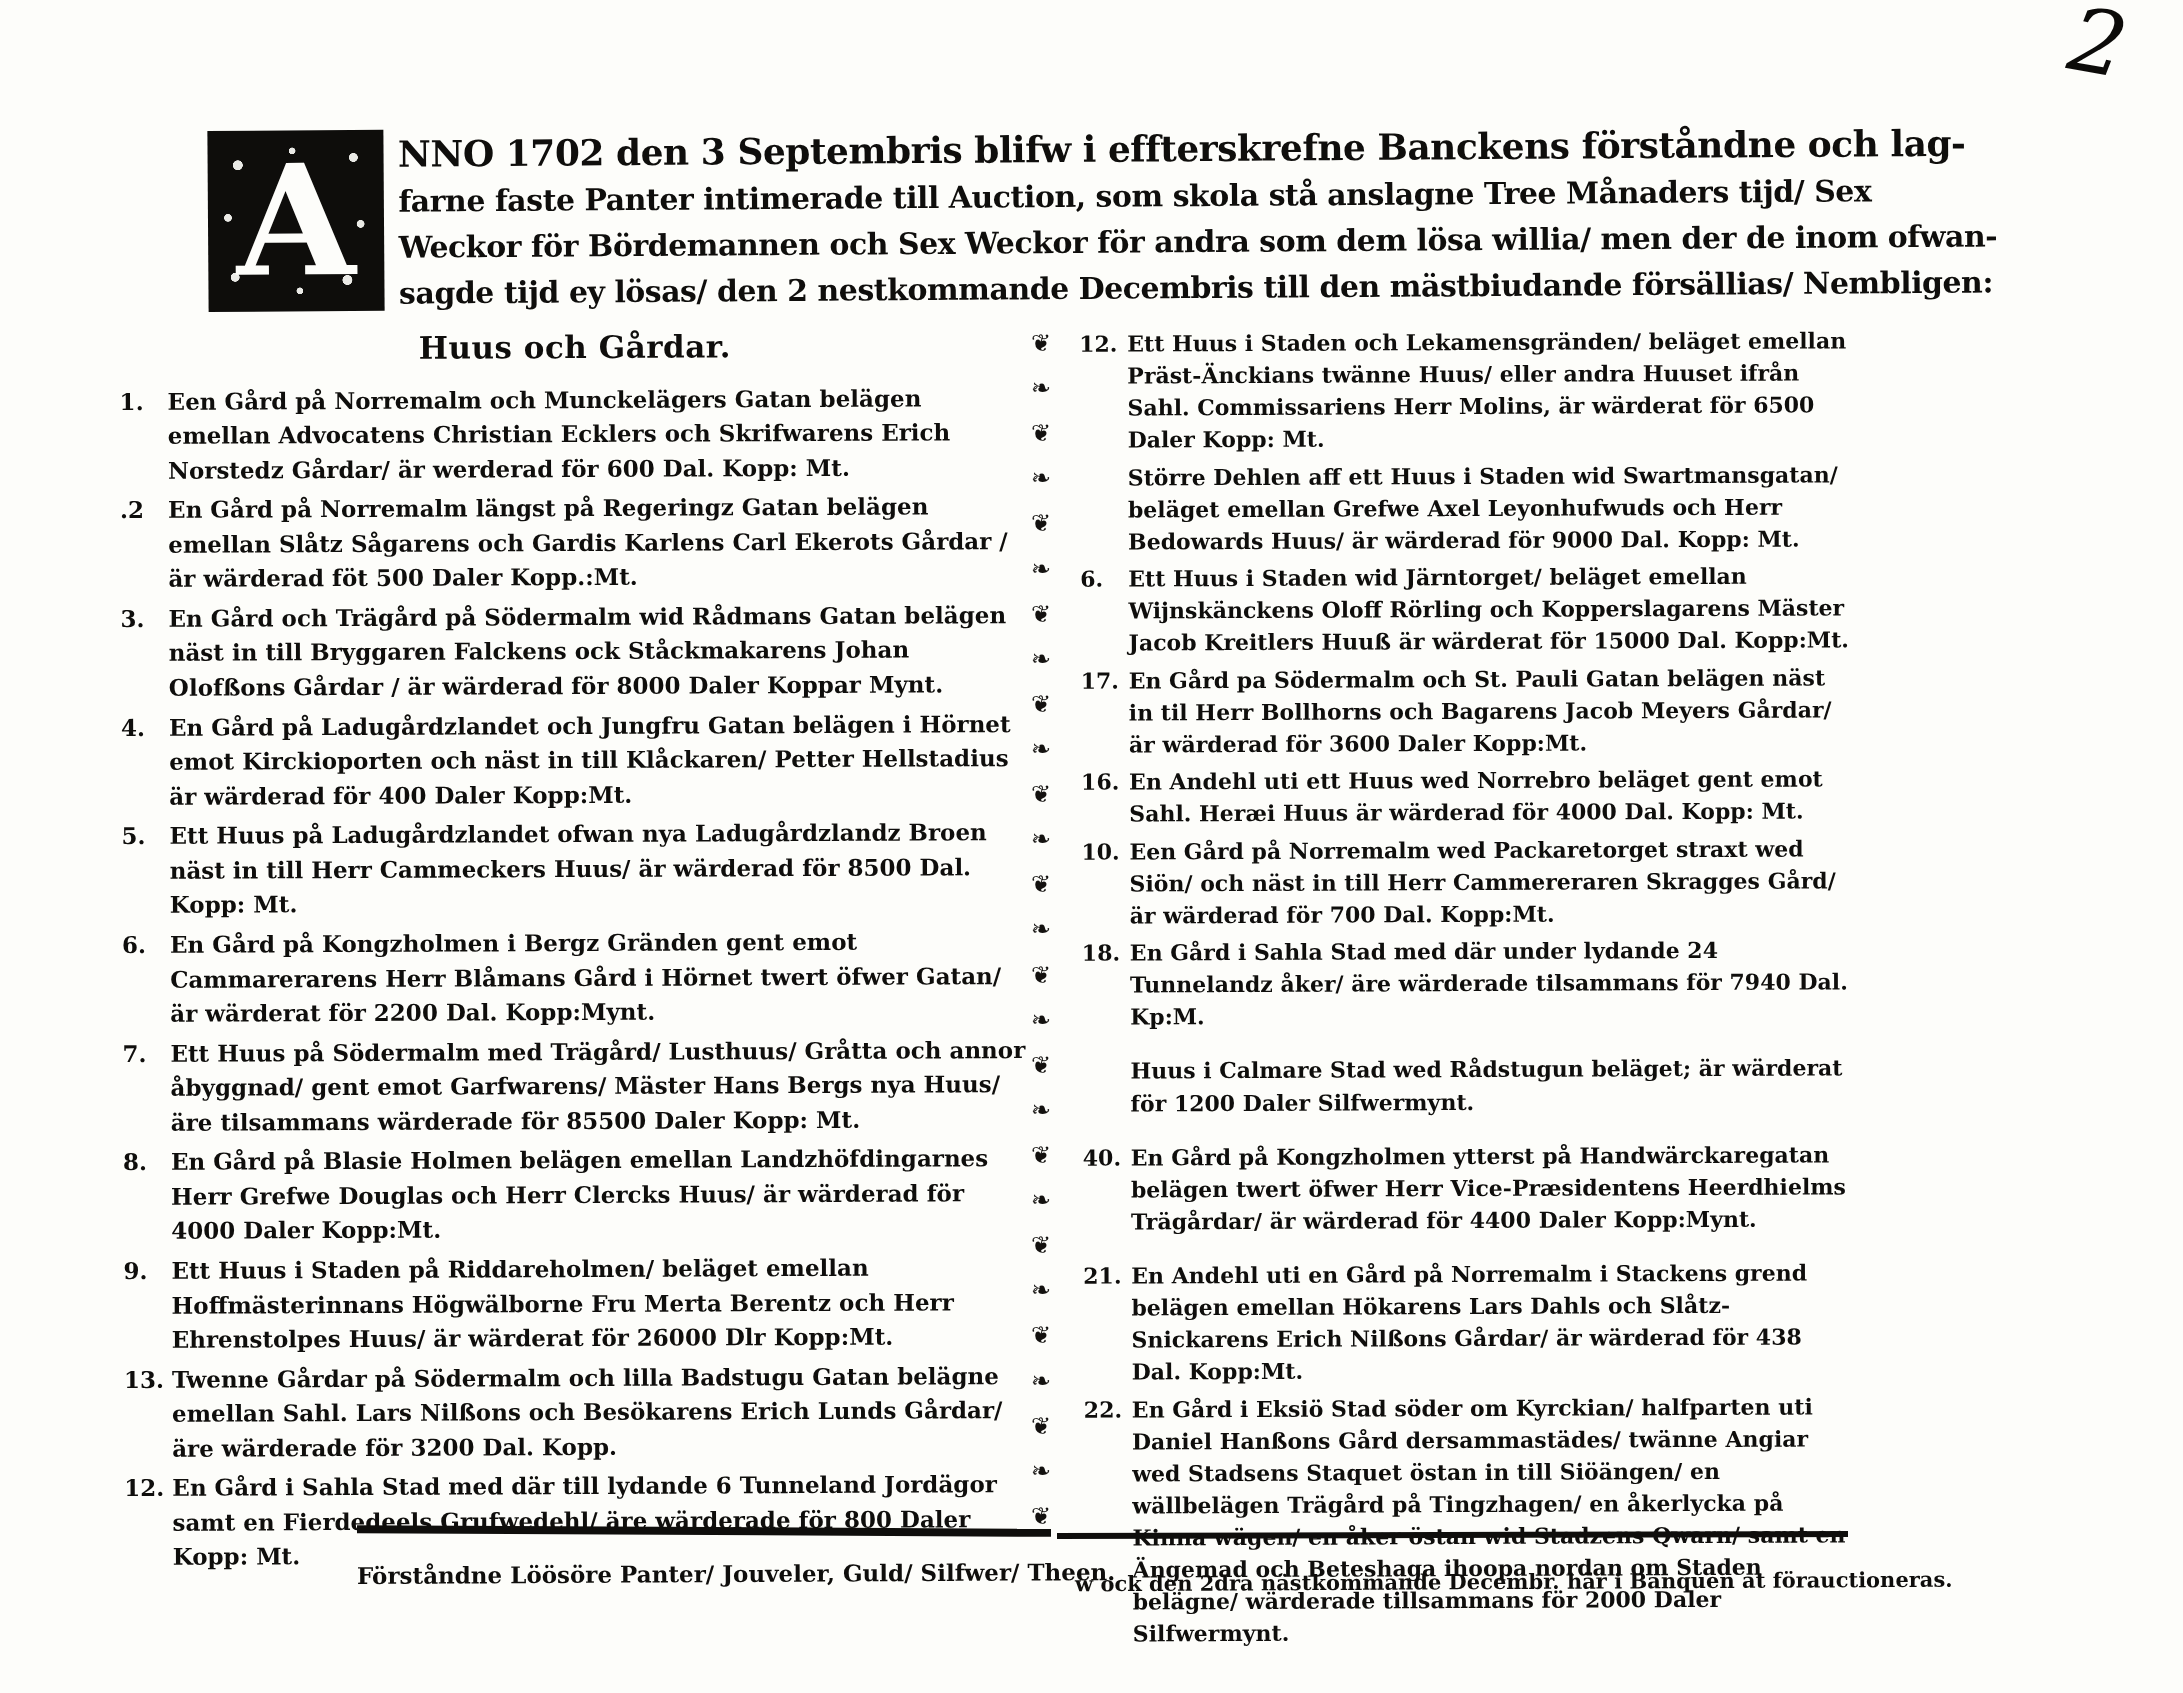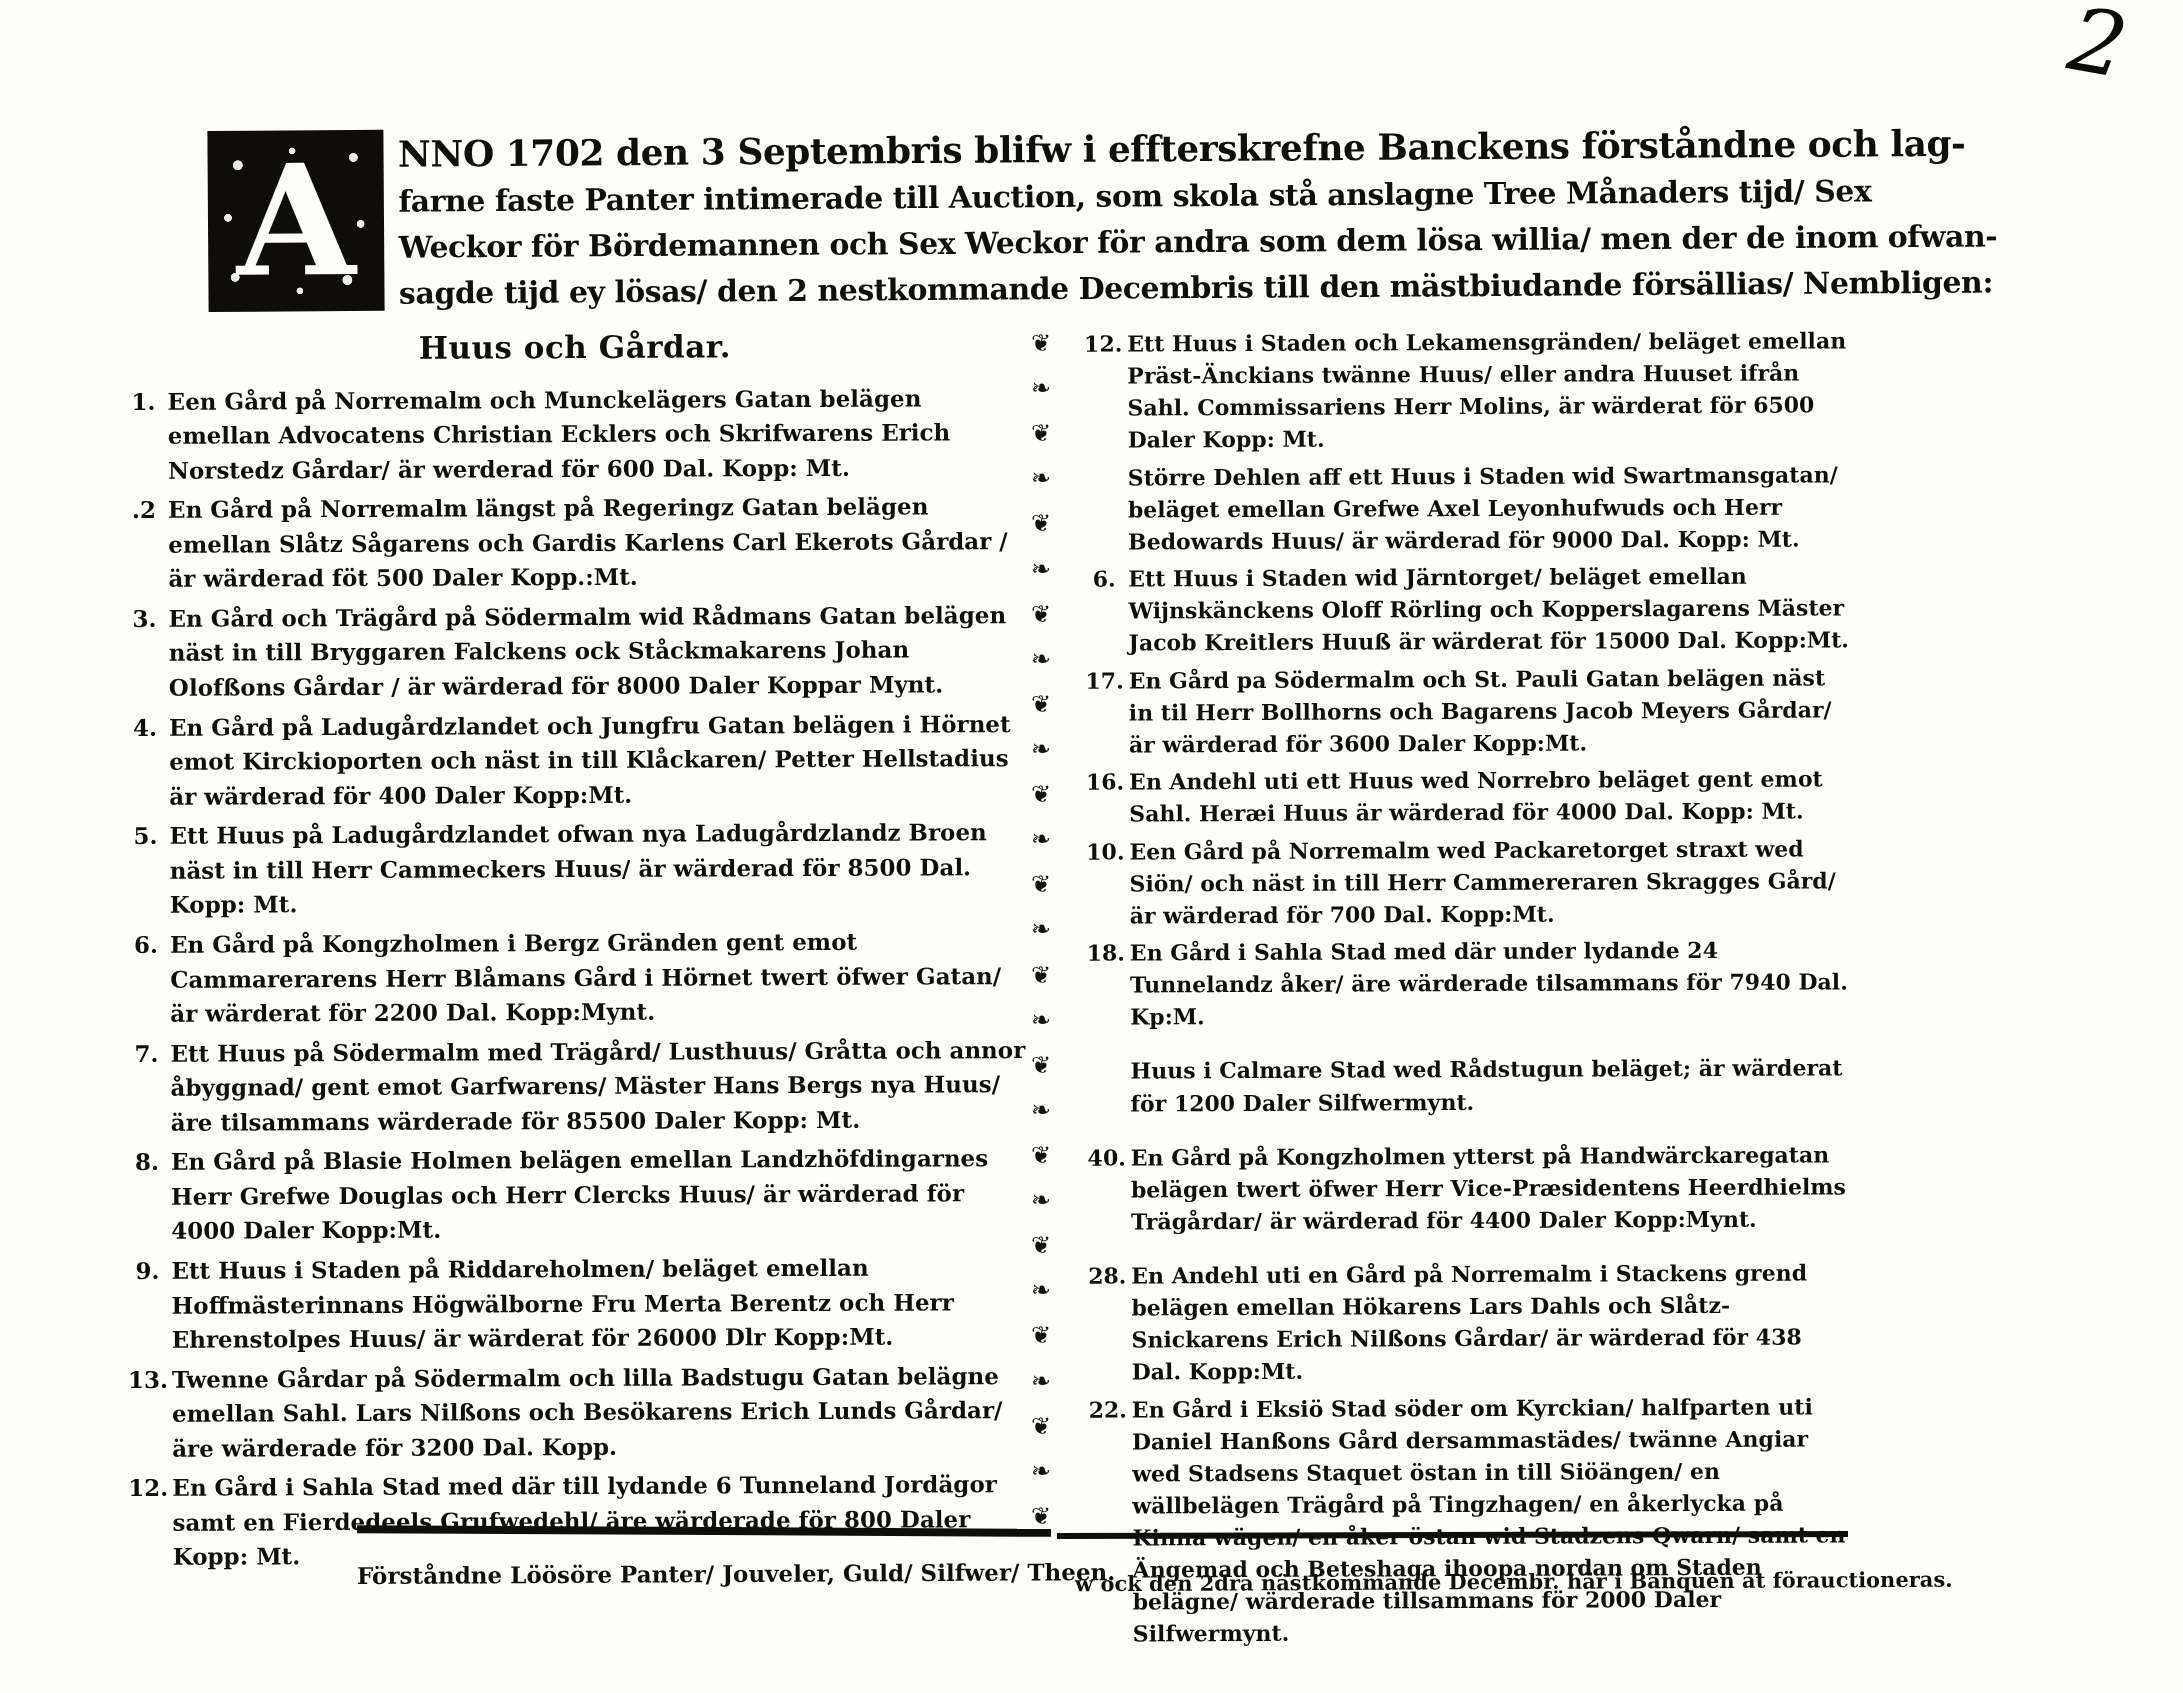--- a/index.html
+++ b/index.html
@@ -50,21 +50,21 @@
   .col-heading {
     text-align:center; font-size:31px; font-weight:bold;
     letter-spacing:0.5px; margin-bottom:17.6px;
   }
   .item {
     font-weight:bold; padding-left:48px; text-indent:-48px;
     margin-bottom:5.2px;
   }
   .col-left  .item { font-size:23px; line-height:1.5; }
   .col-right .item { font-size:22px; line-height:1.46; }
-  .item .num { display:inline-block; width:48px; text-indent:0;text-align:center; }
+  .item .num { display:inline-block; width:48px; text-indent:0; }
   .col-right .item:nth-child(8),
   .col-right .item:nth-child(9),
   .col-right .item:nth-child(10) { margin-top:22px; }
   
   .divider {
     position:absolute; left:1011px; top:321px; width:60px; height:1209px;
     text-align:center; font-family:"DejaVu Sans", sans-serif;
     font-size:24px; line-height:1.88; white-space:pre-line;
     color:#13110f; overflow:hidden;
   }
@@ -144,21 +144,21 @@
     <div>
         <div class="item"><span class="num">12.</span><span>Ett Huus i Staden och Lekamensgränden/ beläget emellan Präst-Änckians twänne Huus/ eller andra Huuset ifrån Sahl. Commissariens Herr Molins, är wärderat för 6500 Daler Kopp: Mt.</span></div>
         <div class="item"><span class="num"></span><span>Större Dehlen aff ett Huus i Staden wid Swartmansgatan/ beläget emellan Grefwe Axel Leyonhufwuds och Herr Bedowards Huus/ är wärderad för 9000 Dal. Kopp: Mt.</span></div>
         <div class="item"><span class="num">6.</span><span>Ett Huus i Staden wid Järntorget/ beläget emellan Wijnskänckens Oloff Rörling och Kopperslagarens Mäster Jacob Kreitlers Huuß är wärderat för 15000 Dal. Kopp:Mt.</span></div>
         <div class="item"><span class="num">17.</span><span>En Gård pa Södermalm och St. Pauli Gatan belägen näst in til Herr Bollhorns och Bagarens Jacob Meyers Gårdar/ är wärderad för 3600 Daler Kopp:Mt.</span></div>
         <div class="item"><span class="num">16.</span><span>En Andehl uti ett Huus wed Norrebro beläget gent emot Sahl. Heræi Huus är wärderad för 4000 Dal. Kopp: Mt.</span></div>
         <div class="item"><span class="num">10.</span><span>Een Gård på Norremalm wed Packaretorget straxt wed Siön/ och näst in till Herr Cammereraren Skragges Gård/ är wärderad för 700 Dal. Kopp:Mt.</span></div>
         <div class="item"><span class="num">18.</span><span>En Gård i Sahla Stad med där under lydande 24 Tunnelandz åker/ äre wärderade tilsammans för 7940 Dal. Kp:M.</span></div>
         <div class="item"><span class="num"></span><span>Huus i Calmare Stad wed Rådstugun beläget; är wärderat för 1200 Daler Silfwermynt.</span></div>
         <div class="item"><span class="num">40.</span><span>En Gård på Kongzholmen ytterst på Handwärckaregatan belägen twert öfwer Herr Vice-Præsidentens Heerdhielms Trägårdar/ är wärderad för 4400 Daler Kopp:Mynt.</span></div>
-        <div class="item"><span class="num">28.</span><span>En Andehl uti en Gård på Norremalm i Stackens grend belägen emellan Hökarens Lars Dahls och Slåtz-Snickarens Erich Nilßons Gårdar/ är wärderad för 438 Dal. Kopp:Mt.</span></div>
+        <div class="item"><span class="num">21.</span><span>En Andehl uti en Gård på Norremalm i Stackens grend belägen emellan Hökarens Lars Dahls och Slåtz-Snickarens Erich Nilßons Gårdar/ är wärderad för 438 Dal. Kopp:Mt.</span></div>
         <div class="item"><span class="num">22.</span><span>En Gård i Eksiö Stad söder om Kyrckian/ halfparten uti Daniel Hanßons Gård dersammastädes/ twänne Angiar wed Stadsens Staquet östan in till Siöängen/ en wällbelägen Trägård på Tingzhagen/ en åkerlycka på Kinna wägen/ en åker östan wid Stadzens Qwarn/ samt en Ängemad och Beteshaga ihoopa nordan om Staden belägne/ wärderade tillsammans för 2000 Daler Silfwermynt.</span></div>
       </div>
   </div>
 
   <div class="rule rule-left"></div>
   <div class="rule rule-right"></div>
 
   <div class="footer-line footer-left">Förståndne Löösöre Panter/ Jouveler, Guld/ Silfwer/ Theen.</div>
   <div class="footer-line footer-right">w ock den 2dra nästkommande Decembr. här i Banquen at förauctioneras.</div>
 

